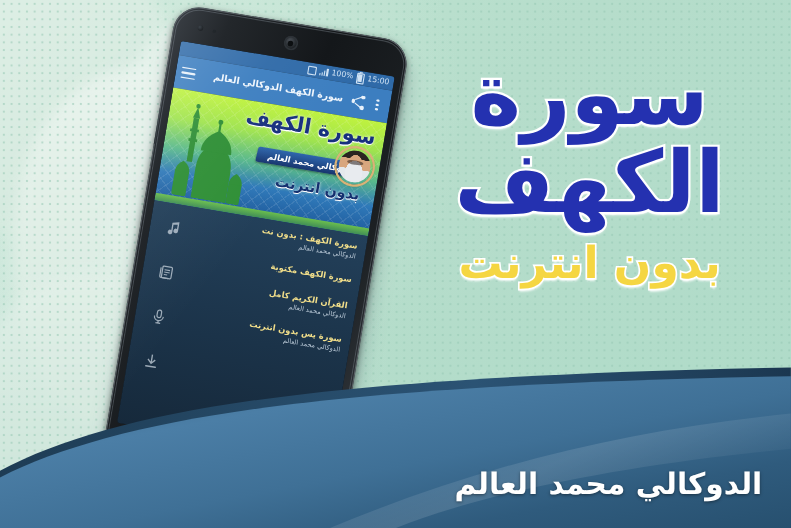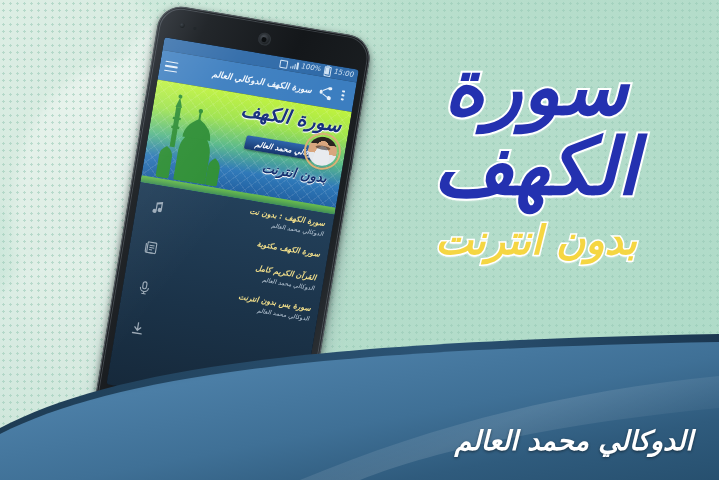--- a/index.html
+++ b/index.html
@@ -3,21 +3,21 @@
 <meta charset="utf-8">
 <style>
   html,body{margin:0;padding:0;}
   body{
     width:719px;height:480px;overflow:hidden;position:relative;
     font-family:"DejaVu Sans","Liberation Sans",sans-serif;
     background:#bde3d2;
   }
 
   
-  #stage{position:absolute;inset:0;overflow:hidden;font-style:italic;}
+  #stage{position:absolute;inset:0;overflow:hidden;}
   .bg-base{
     position:absolute;inset:0;
     background:
       radial-gradient(circle at 18% 22%, #d7ece1 0%, rgba(215,236,225,0) 42%),
       radial-gradient(circle at 8% 70%, #d2e9df 0%, rgba(210,233,223,0) 40%),
       linear-gradient(135deg,#c3e6d4 0%, #b6ddcb 45%, #aedbc8 100%);
   }
   
   .blob{position:absolute;filter:blur(6px);opacity:.75;}
   .blob.b1{left:-60px;top:-40px;width:230px;height:270px;

